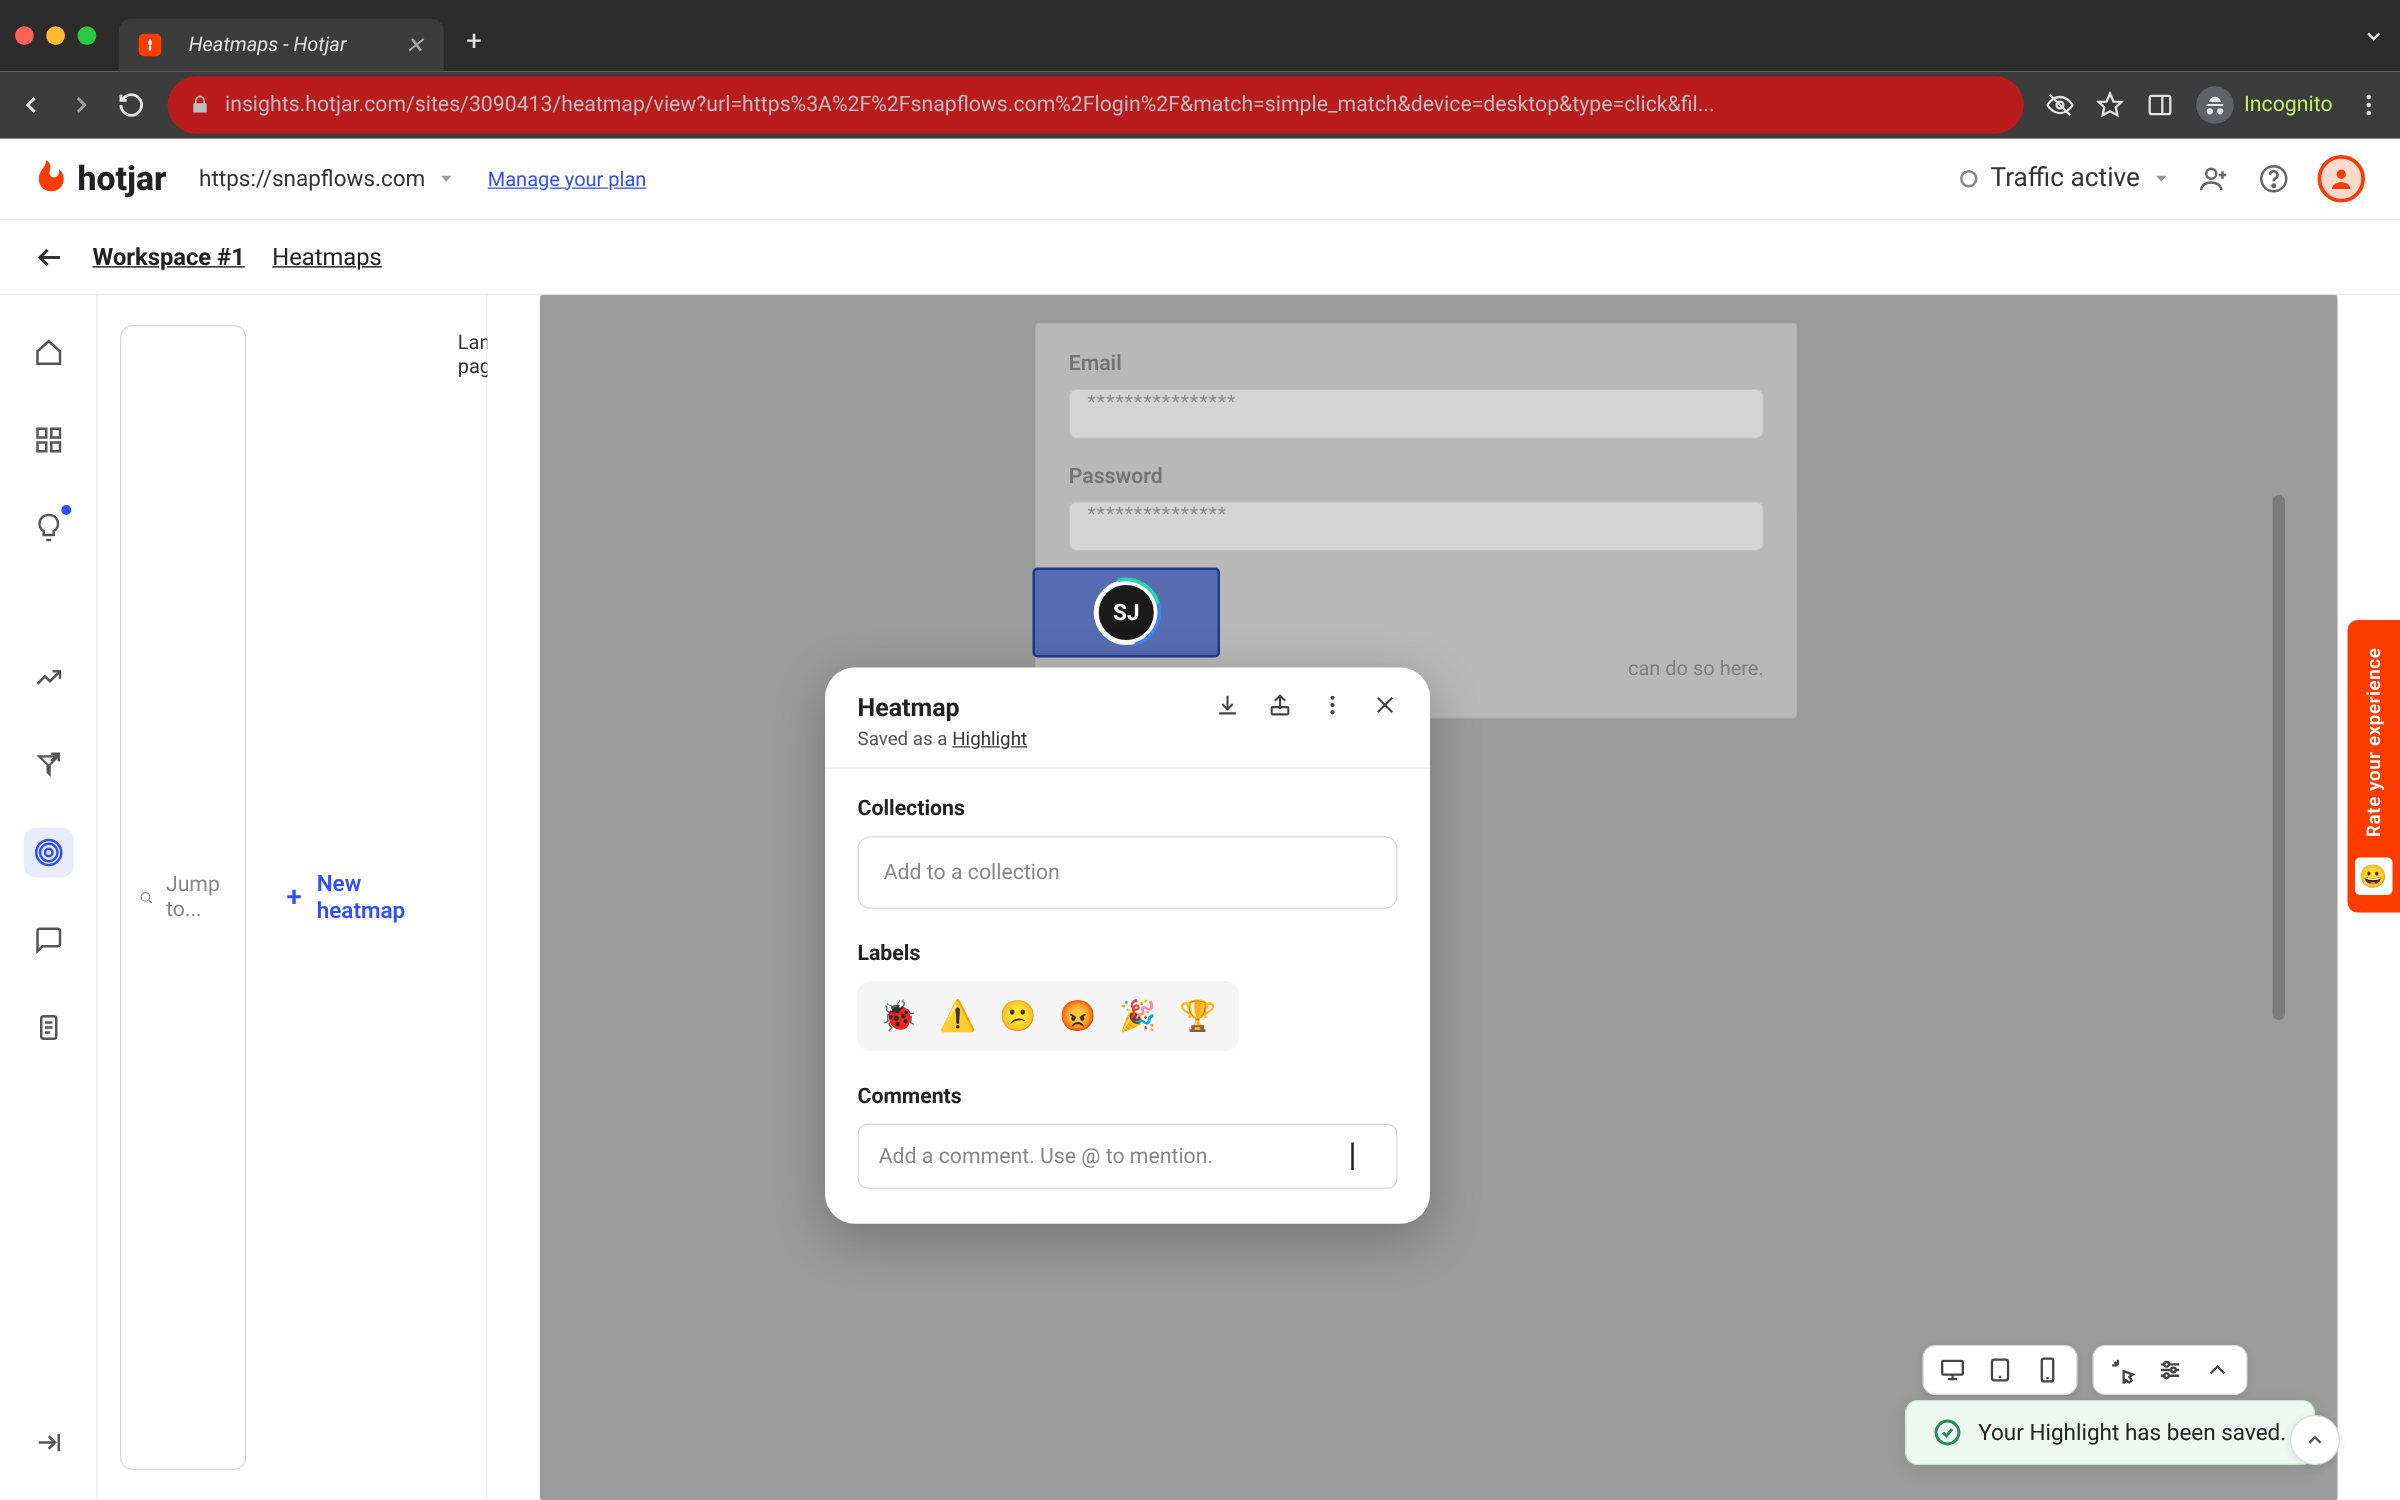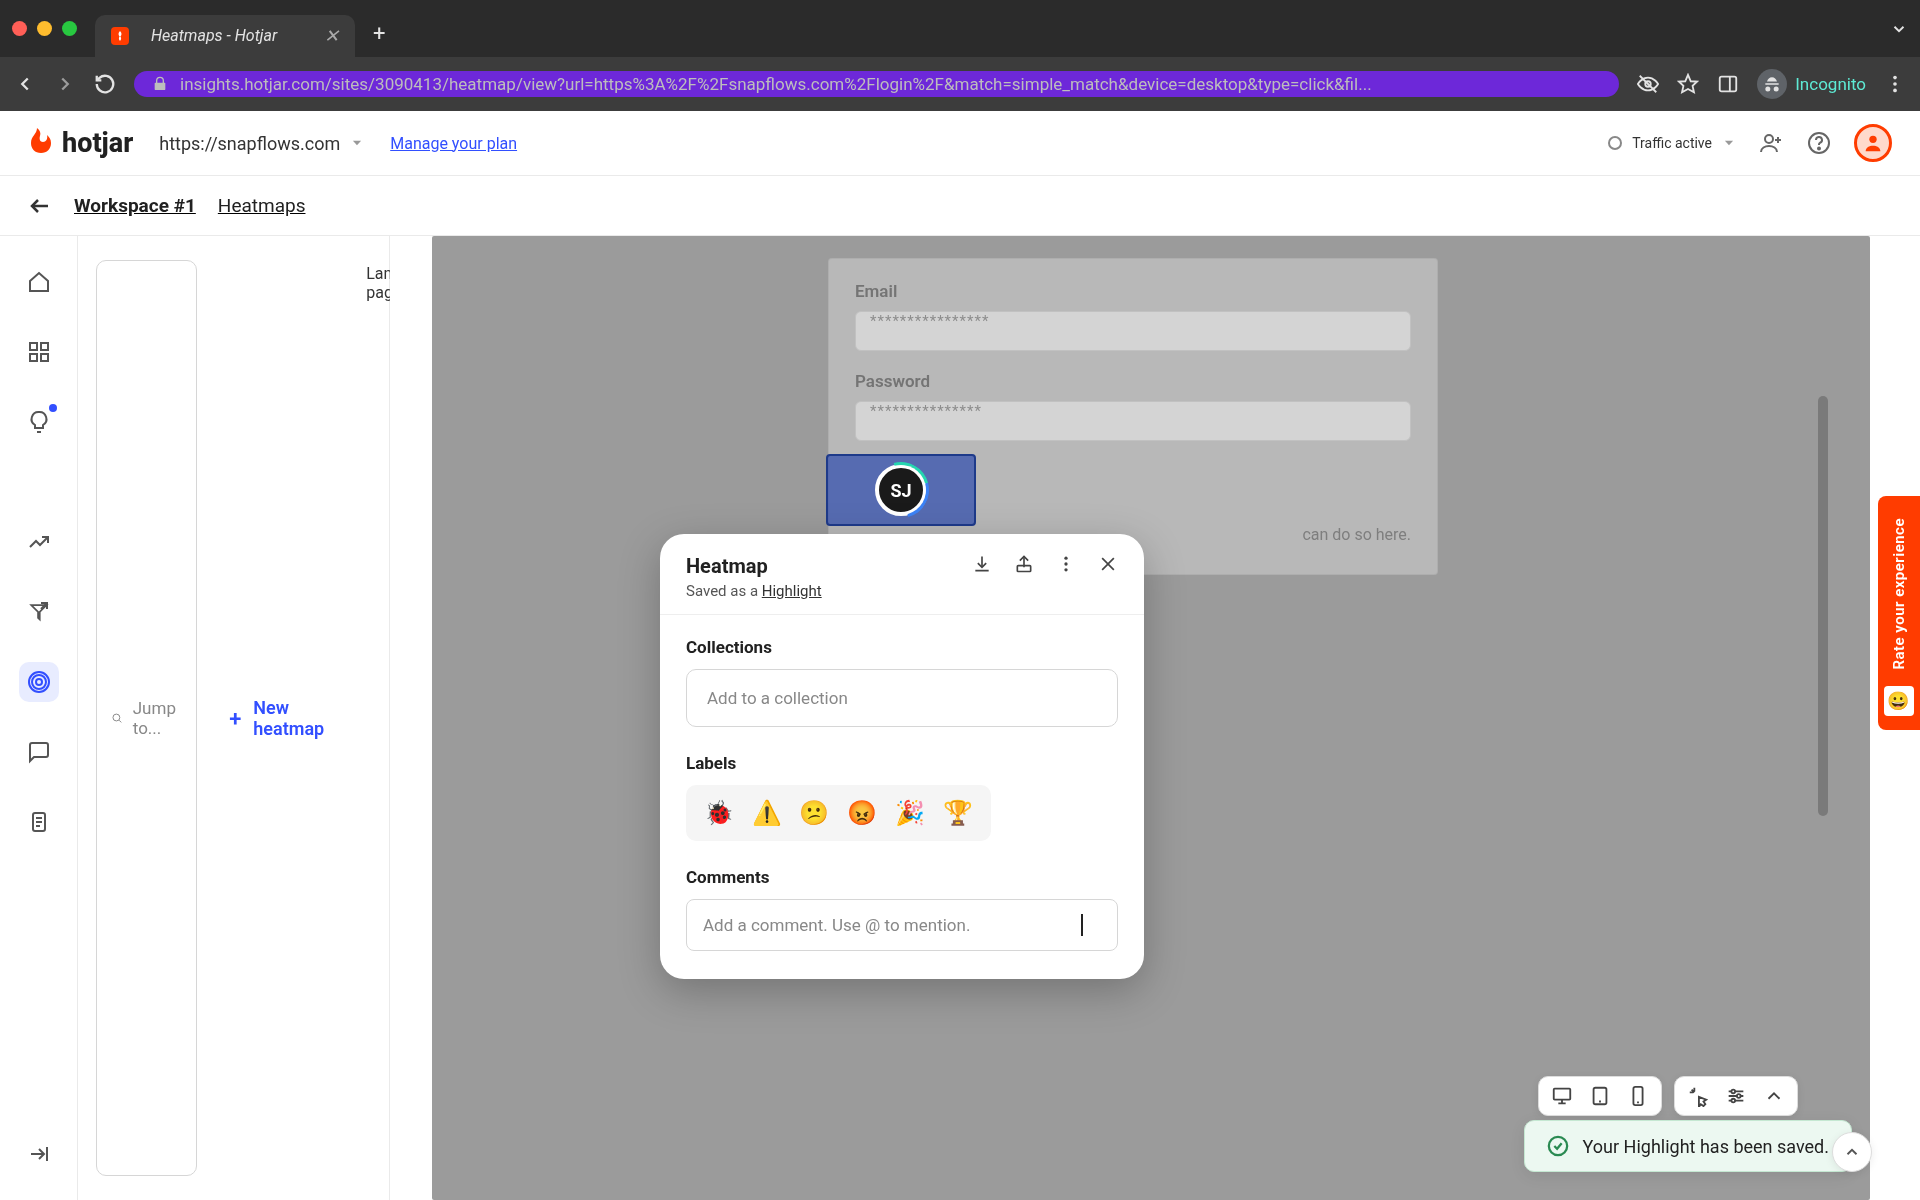--- a/index.html
+++ b/index.html
@@ -16,35 +16,35 @@
 .tab-favicon { width: 18px; height: 18px; background: #ff3c00; border-radius: 4px; display: flex; align-items: center; justify-content: center; }
 .tab-favicon svg { width: 12px; height: 12px; }
 .tab-close { margin-left: auto; color: #aaa; font-size: 18px; }
 .new-tab { color: #e3e3e3; font-size: 22px; margin-left: 18px; margin-top: 10px; }
 .chevron-down-chrome { margin-left: auto; color: #e3e3e3; }
 
 .url-bar-row { background: #3c3c3c; height: 54px; display: flex; align-items: center; padding: 0 14px; gap: 18px; }
 .nav-arrow { color: #9c9c9c; }
 .nav-arrow.active { color: #e3e3e3; }
 .reload { color: #e3e3e3; }
-.url-bar { flex: 1; background: #6d28d9; border-radius: 24px; height: 26px; display: flex; align-items: center; padding: 0 18px; color: #bdbdbd; font-size: 17px; gap: 12px; overflow: hidden; }
+.url-bar { flex: 1; background: #b91c1c; border-radius: 24px; height: 46px; display: flex; align-items: center; padding: 0 18px; color: #bdbdbd; font-size: 17px; gap: 12px; overflow: hidden; }
 .lock-icon { color: #bdbdbd; }
 .url-text { color: #bdbdbd; white-space: nowrap; overflow: hidden; }
 .url-icons { display: flex; gap: 18px; align-items: center; color: #e3e3e3; }
-.incognito-badge { display: flex; align-items: center; gap: 8px; color: #5eead4; font-size: 17px; }
+.incognito-badge { display: flex; align-items: center; gap: 8px; color: #bef264; font-size: 17px; }
 .incog-avatar { width: 30px; height: 30px; background: #5f6368; border-radius: 50%; display: flex; align-items: center; justify-content: center; }
 
 
 .app-header { height: 65px; background: #fff; border-bottom: 1px solid #eaeaea; display: flex; align-items: center; padding: 0 28px; gap: 26px; }
 .hotjar-logo { display: flex; align-items: center; gap: 8px; font-weight: 800; font-size: 27px; color: #212121; }
 .hotjar-flame { width: 26px; height: 30px; }
 .site-selector { display: flex; align-items: center; gap: 10px; font-size: 18px; color: #333; }
 .manage-plan { color: #324fff; font-size: 16px; text-decoration: underline; }
 .header-right { margin-left: auto; display: flex; align-items: center; gap: 22px; }
-.traffic-status { display: flex; align-items: center; gap: 10px; font-size: 14px; color: #333; }
+.traffic-status { display: flex; align-items: center; gap: 10px; font-size: 21px; color: #333; }
 .traffic-dot { width: 14px; height: 14px; border: 2px solid #888; border-radius: 50%; }
 .icon-btn { width: 26px; height: 26px; color: #666; display: flex; align-items: center; justify-content: center; }
 .user-avatar { width: 38px; height: 38px; border-radius: 50%; border: 3px solid #ff3c00; background: #ffd9cc; display: flex; align-items: center; justify-content: center; }
 .user-avatar svg { width: 22px; height: 22px; }
 
 
 .sub-header { height: 60px; display: flex; align-items: center; padding: 0 28px; gap: 22px; border-bottom: 1px solid #eaeaea; text-decoration: underline; }
 .back-arrow { color: #333; }
 .workspace-name { font-weight: 700; font-size: 19px; color: #212121; }
 .page-name { font-size: 19px; color: #212121; }

